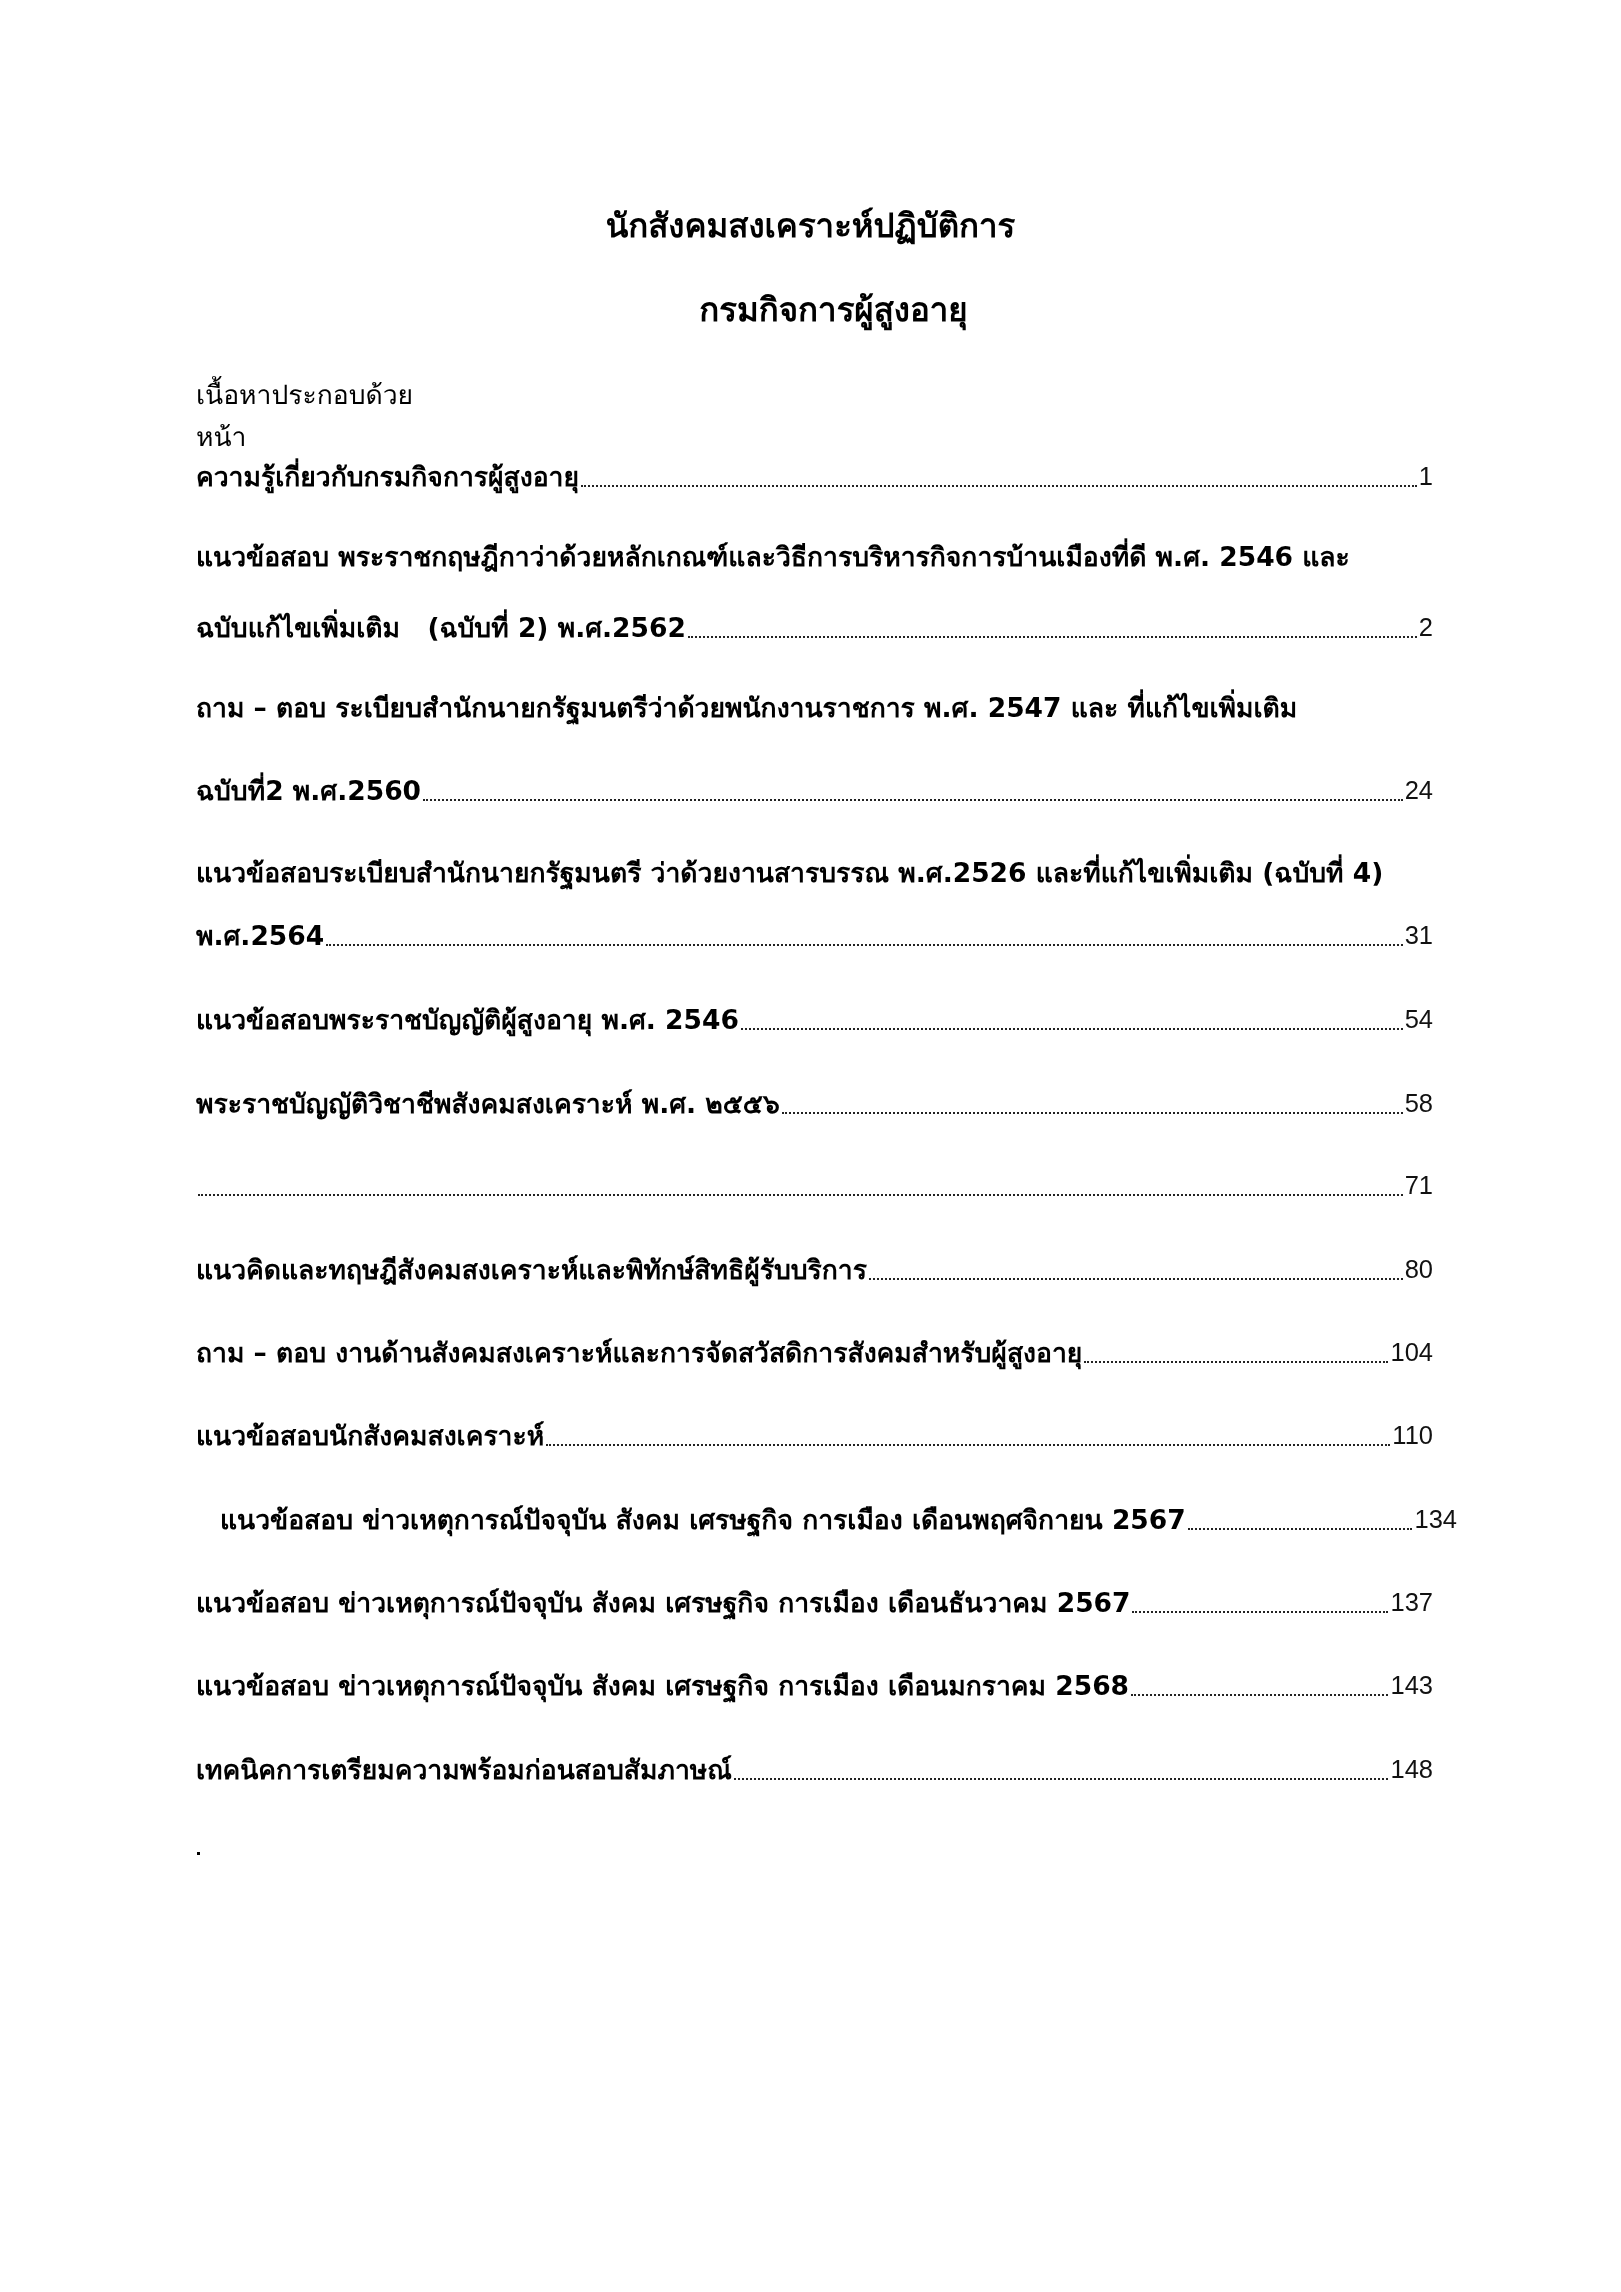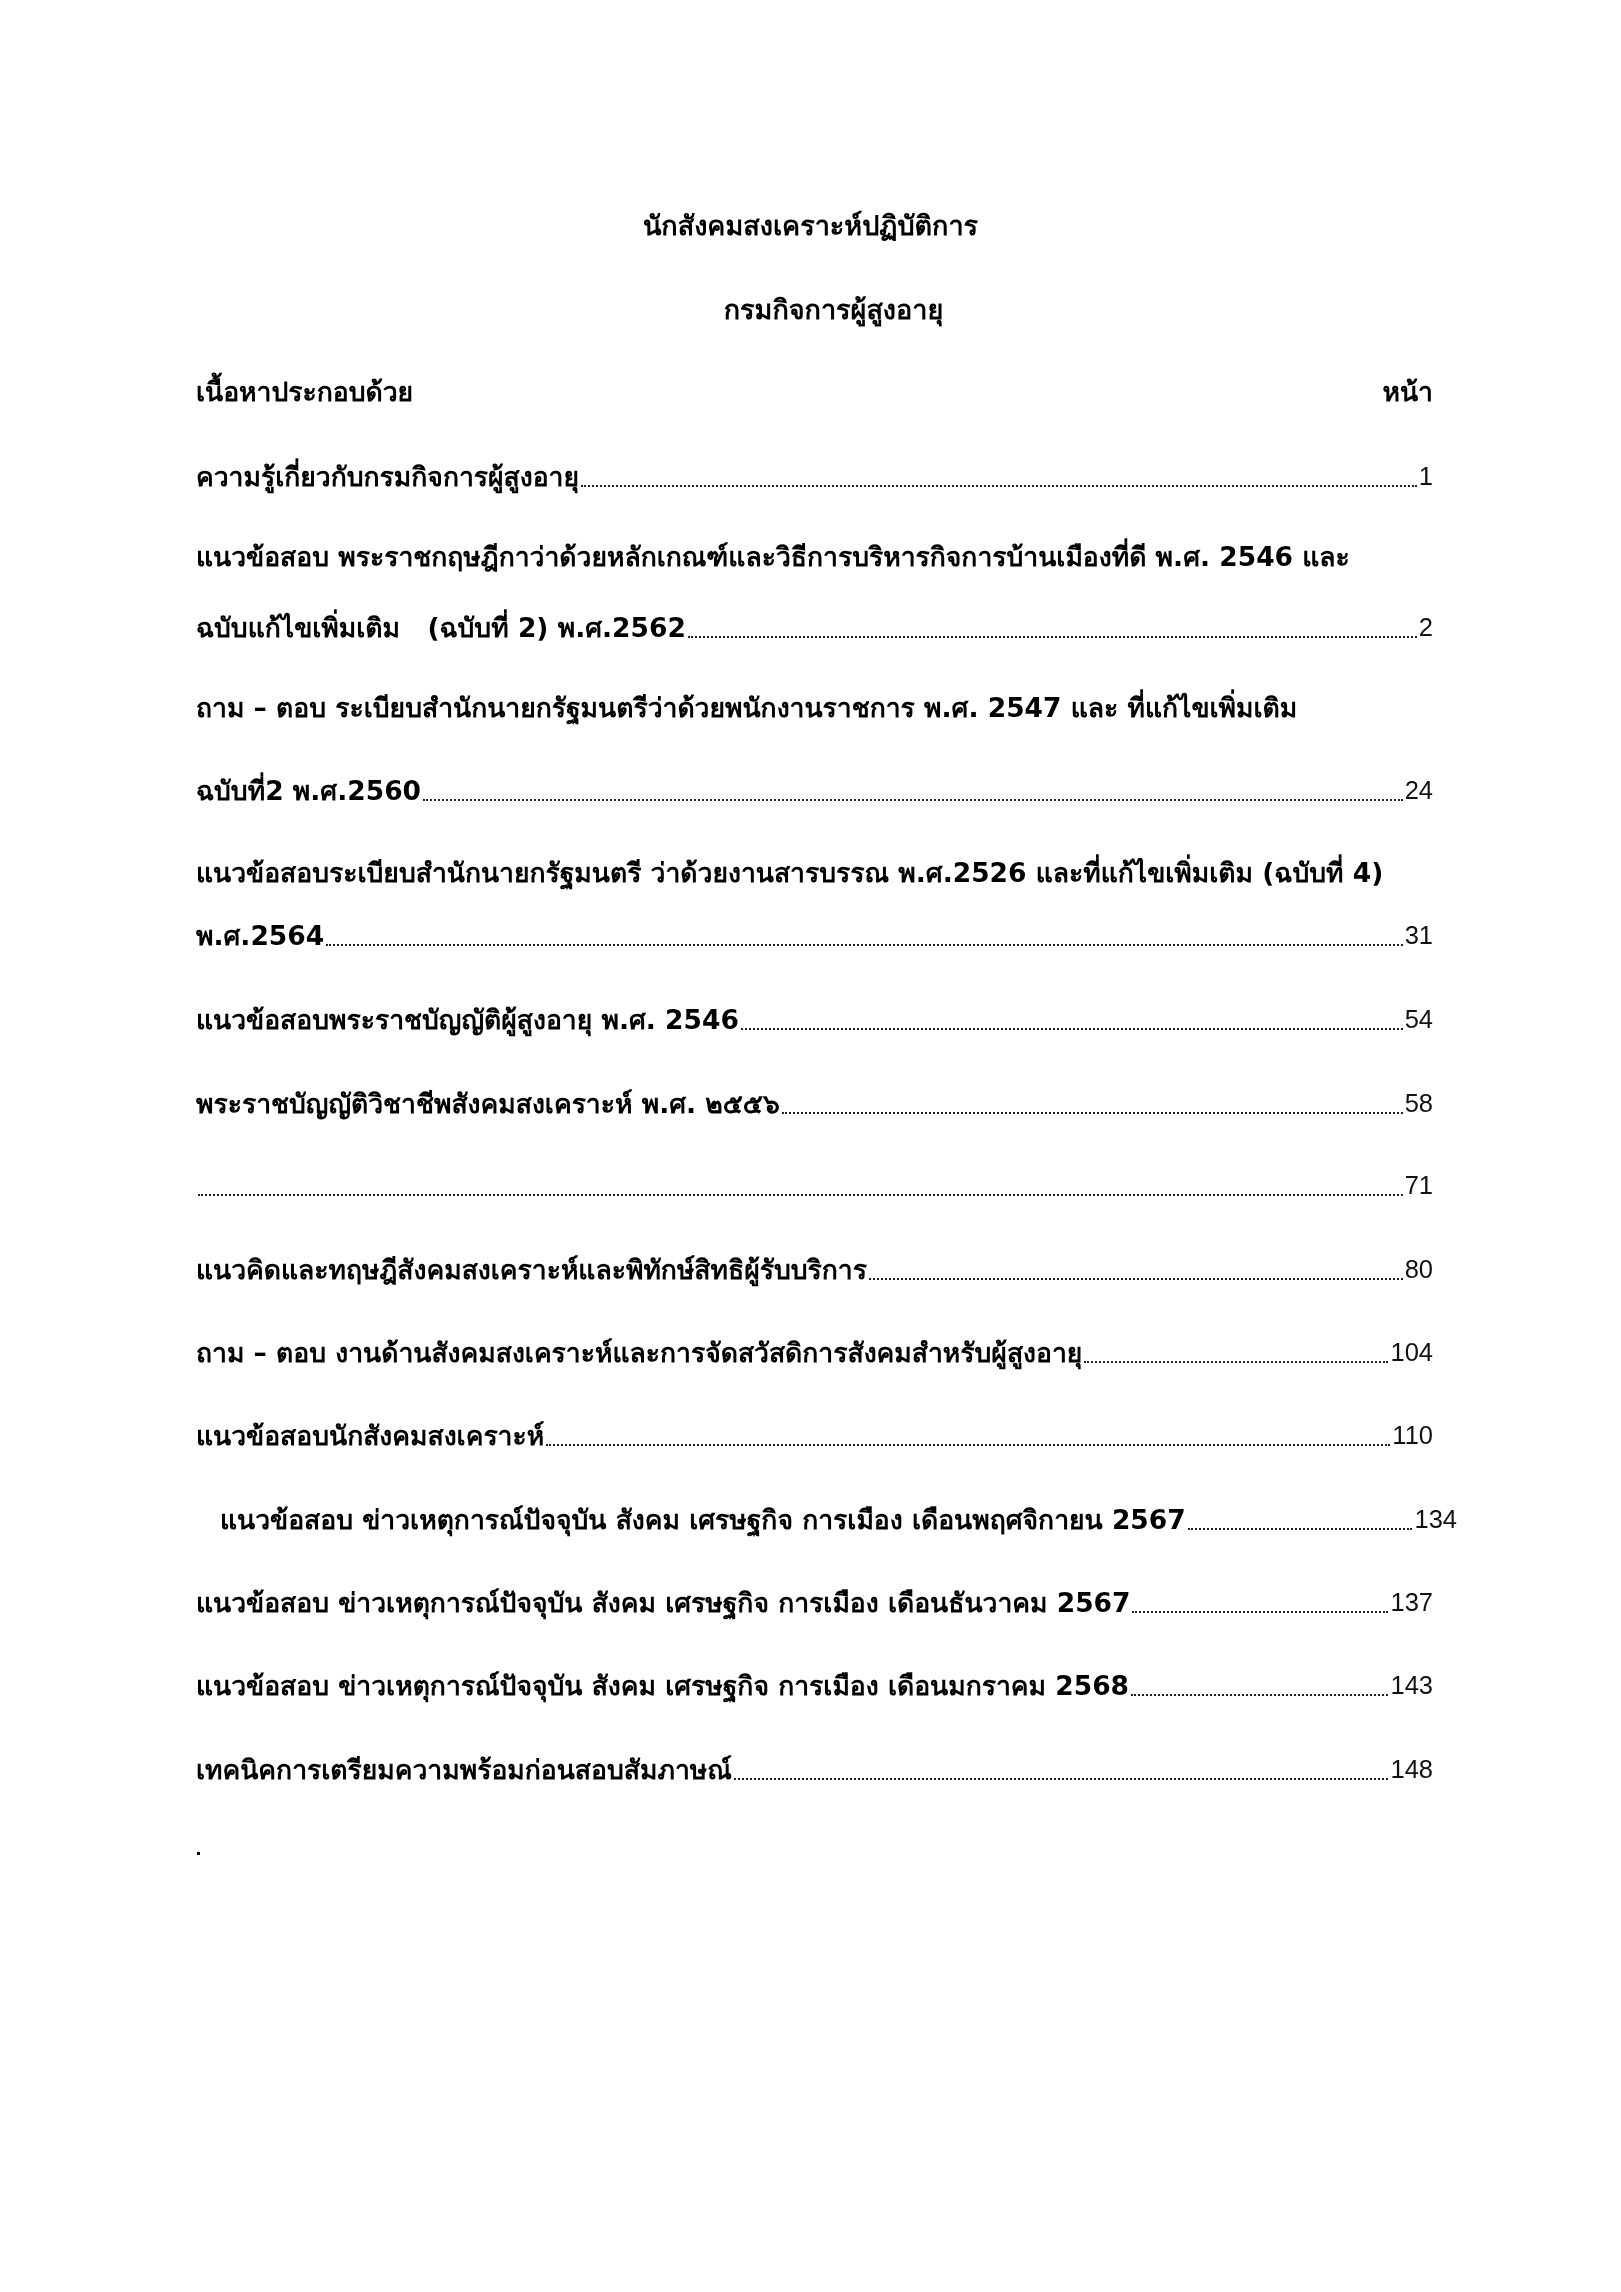--- a/index.html
+++ b/index.html
@@ -20,38 +20,39 @@
     left: 0; top: 0;
     width: 1621px;
     height: 2293px;
     background: #ffffff;
   }
   .title {
     position: absolute;
     left: 0;
     width: 1621px;
     text-align: center;
-    font-size: 27px;
+    font-size: 33px;
     font-weight: bold;
     line-height: 39px;
   }
   .title-1 { top: 206px; }
   .title-2 { top: 290px; padding-left: 23px; }
 
   .toc-header {
     position: absolute;
     left: 196px;
     width: 1237px;
     top: 374px;
     height: 39px;
     display: flex;
     justify-content: space-between;
-    align-items: flex-end;
+    align-items: flex-start;
     font-size: 26.5px;
-    font-weight: bold;
+    font-weight: normal;
+    flex-direction: column;
   }
 
   .toc-line {
     position: absolute;
     left: 196px;
     width: 1237px;
     height: 39px;
     display: flex;
     align-items: flex-end;
     font-size: 26.5px;

